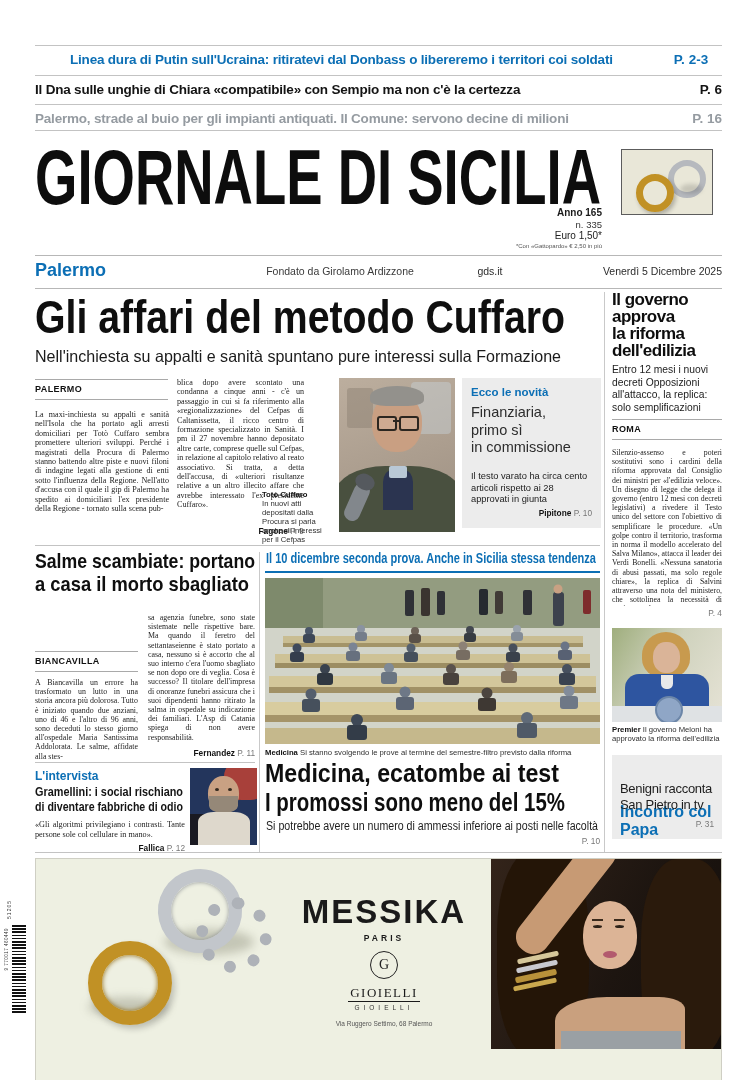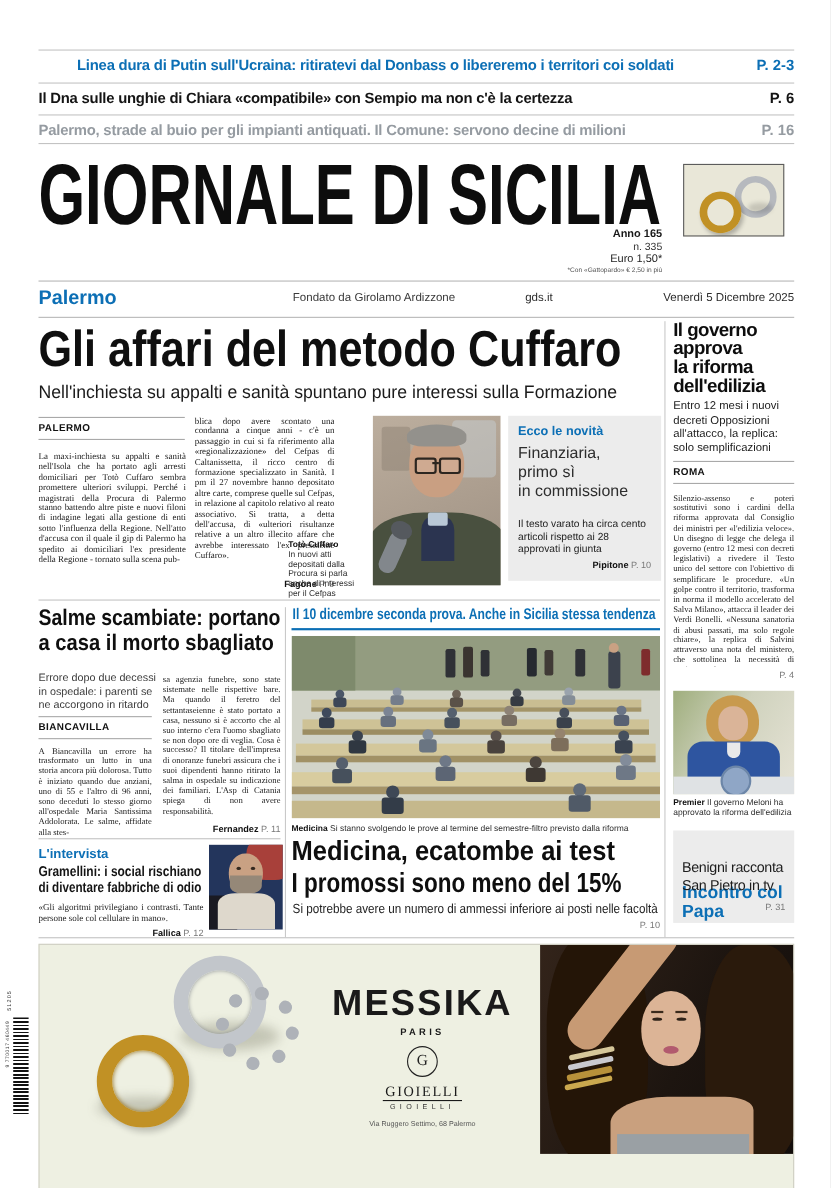--- a/index.html
+++ b/index.html
@@ -27,21 +27,21 @@
   .photo{overflow:hidden;position:absolute;}
   .ph-el{position:absolute;}
 </style>
 </head>
 <body>
 
 <div class="page">
 
   <div class="hr" style="left:35px;top:45px;width:687px;"></div>
   <div class="abs teaser t-blue" style="left:35px;top:52px;width:640px;padding-left:35px;">Linea dura di Putin sull'Ucraina: ritiratevi dal Donbass o libereremo i territori coi soldati</div>
-  <div class="abs t-page t-blue" style="left:660px;top:52px;width:62px;">P. 2-3</div>
+  <div class="abs t-page t-blue" style="left:660px;top:52px;width:62px;text-align:center;">P. 2-3</div>
   <div class="hr" style="left:35px;top:75px;width:687px;"></div>
   <div class="abs teaser t-black" style="left:35px;top:82px;width:640px;">Il Dna sulle unghie di Chiara «compatibile» con Sempio ma non c'è la certezza</div>
   <div class="abs t-page t-black" style="left:660px;top:82px;width:62px;">P.  6</div>
   <div class="hr" style="left:35px;top:104px;width:687px;"></div>
   <div class="abs teaser t-gray" style="left:35px;top:111px;width:640px;">Palermo, strade al buio per gli impianti antiquati. Il Comune: servono decine di milioni</div>
   <div class="abs t-page t-gray" style="left:660px;top:111px;width:62px;">P. 16</div>
   <div class="hr" style="left:35px;top:130px;width:687px;"></div>
 
   <svg class="abs" style="left:33px;top:142px;" width="574" height="74">
     <text x="2" y="62" font-size="78" font-weight="800" fill="#0d0d0d" textLength="566" lengthAdjust="spacingAndGlyphs" font-family="Liberation Sans, sans-serif">GIORNALE DI SICILIA</text>
@@ -151,27 +151,22 @@
     </div>
   </div>
 
   <div class="hr" style="left:35px;top:545px;width:565px;"></div>
   <div class="vr" style="left:259px;top:552px;height:300px;"></div>
 
   <svg class="abs" style="left:33px;top:550px;" width="226" height="46">
     <text x="2" y="18" font-size="20.5" font-weight="800" fill="#0f0f0f" textLength="220" lengthAdjust="spacingAndGlyphs" font-family="Liberation Sans, sans-serif">Salme scambiate: portano</text>
     <text x="2" y="41" font-size="20.5" font-weight="800" fill="#0f0f0f" textLength="214" lengthAdjust="spacingAndGlyphs" font-family="Liberation Sans, sans-serif">a casa il morto sbagliato</text>
   </svg>
-  <div class="abs" style="left:35px;top:611px;font-size:9.8px;line-height:12.5px;color:#3c3c3c;white-space:nowrap;">
-    <div>Errore dopo due decessi</div>
-    <div>in ospedale: i parenti se</div>
-    <div>ne accorgono in ritardo</div>
-  </div>
   <div class="abs kicker" style="left:35px;top:651px;width:103px;">BIANCAVILLA</div>
-  <div class="abs serif" style="left:35px;top:678px;width:103px;height:82px;font-size:7.9px;line-height:9.2px;">A Biancavilla un errore ha trasformato un lutto in una storia ancora più dolorosa. Tutto è iniziato quando due anziani, uno di 55 e l'altro di 96 anni, sono deceduti lo stesso giorno all'ospedale Maria Santissima Addolorata. Le salme, affidate alla stes-</div>
+  <div class="abs serif" style="left:35px;top:678px;width:103px;height:82px;font-size:7.9px;line-height:9.2px;">A Biancavilla un errore ha trasformato un lutto in una storia ancora più dolorosa. Tutto è iniziato quando due anziani, uno di 46 e l'altro di 96 anni, sono deceduti lo stesso giorno all'ospedale Maria Santissima Addolorata. Le salme, affidate alla stes-</div>
   <div class="abs serif" style="left:148px;top:613px;width:107px;height:133px;font-size:7.9px;line-height:9.2px;">sa agenzia funebre, sono state sistemate nelle rispettive bare. Ma quando il feretro del settantaseienne è stato portato a casa, nessuno si è accorto che al suo interno c'era l'uomo sbagliato se non dopo ore di veglia. Cosa è successo? Il titolare dell'impresa di onoranze funebri assicura che i suoi dipendenti hanno ritirato la salma in ospedale su indicazione dei familiari. L'Asp di Catania spiega di non avere responsabilità.</div>
   <div class="abs byline" style="left:148px;top:748px;width:107px;">
     <span class="byl-name">Fernandez</span> <span class="byl-page">P. 11</span>
   </div>
 
   <svg class="abs" style="left:265px;top:549px;" width="335" height="18">
     <text x="1" y="14" font-size="14" font-weight="700" fill="#0c6fb5" textLength="330" lengthAdjust="spacingAndGlyphs" font-family="Liberation Sans, sans-serif">Il 10 dicembre seconda prova. Anche in Sicilia stessa tendenza</text>
   </svg>
   <div class="abs" style="left:265px;top:571px;width:335px;height:2px;background:#0c6fb5;"></div>
 

